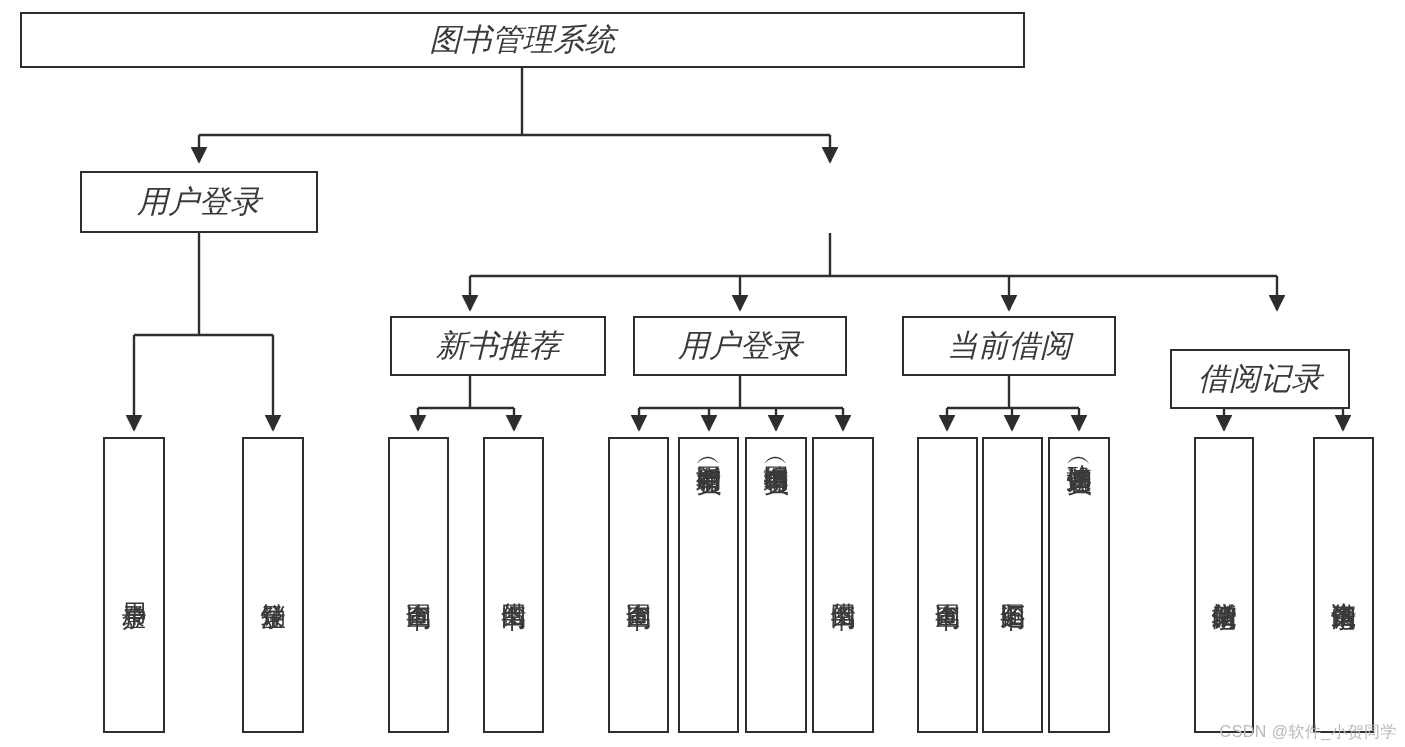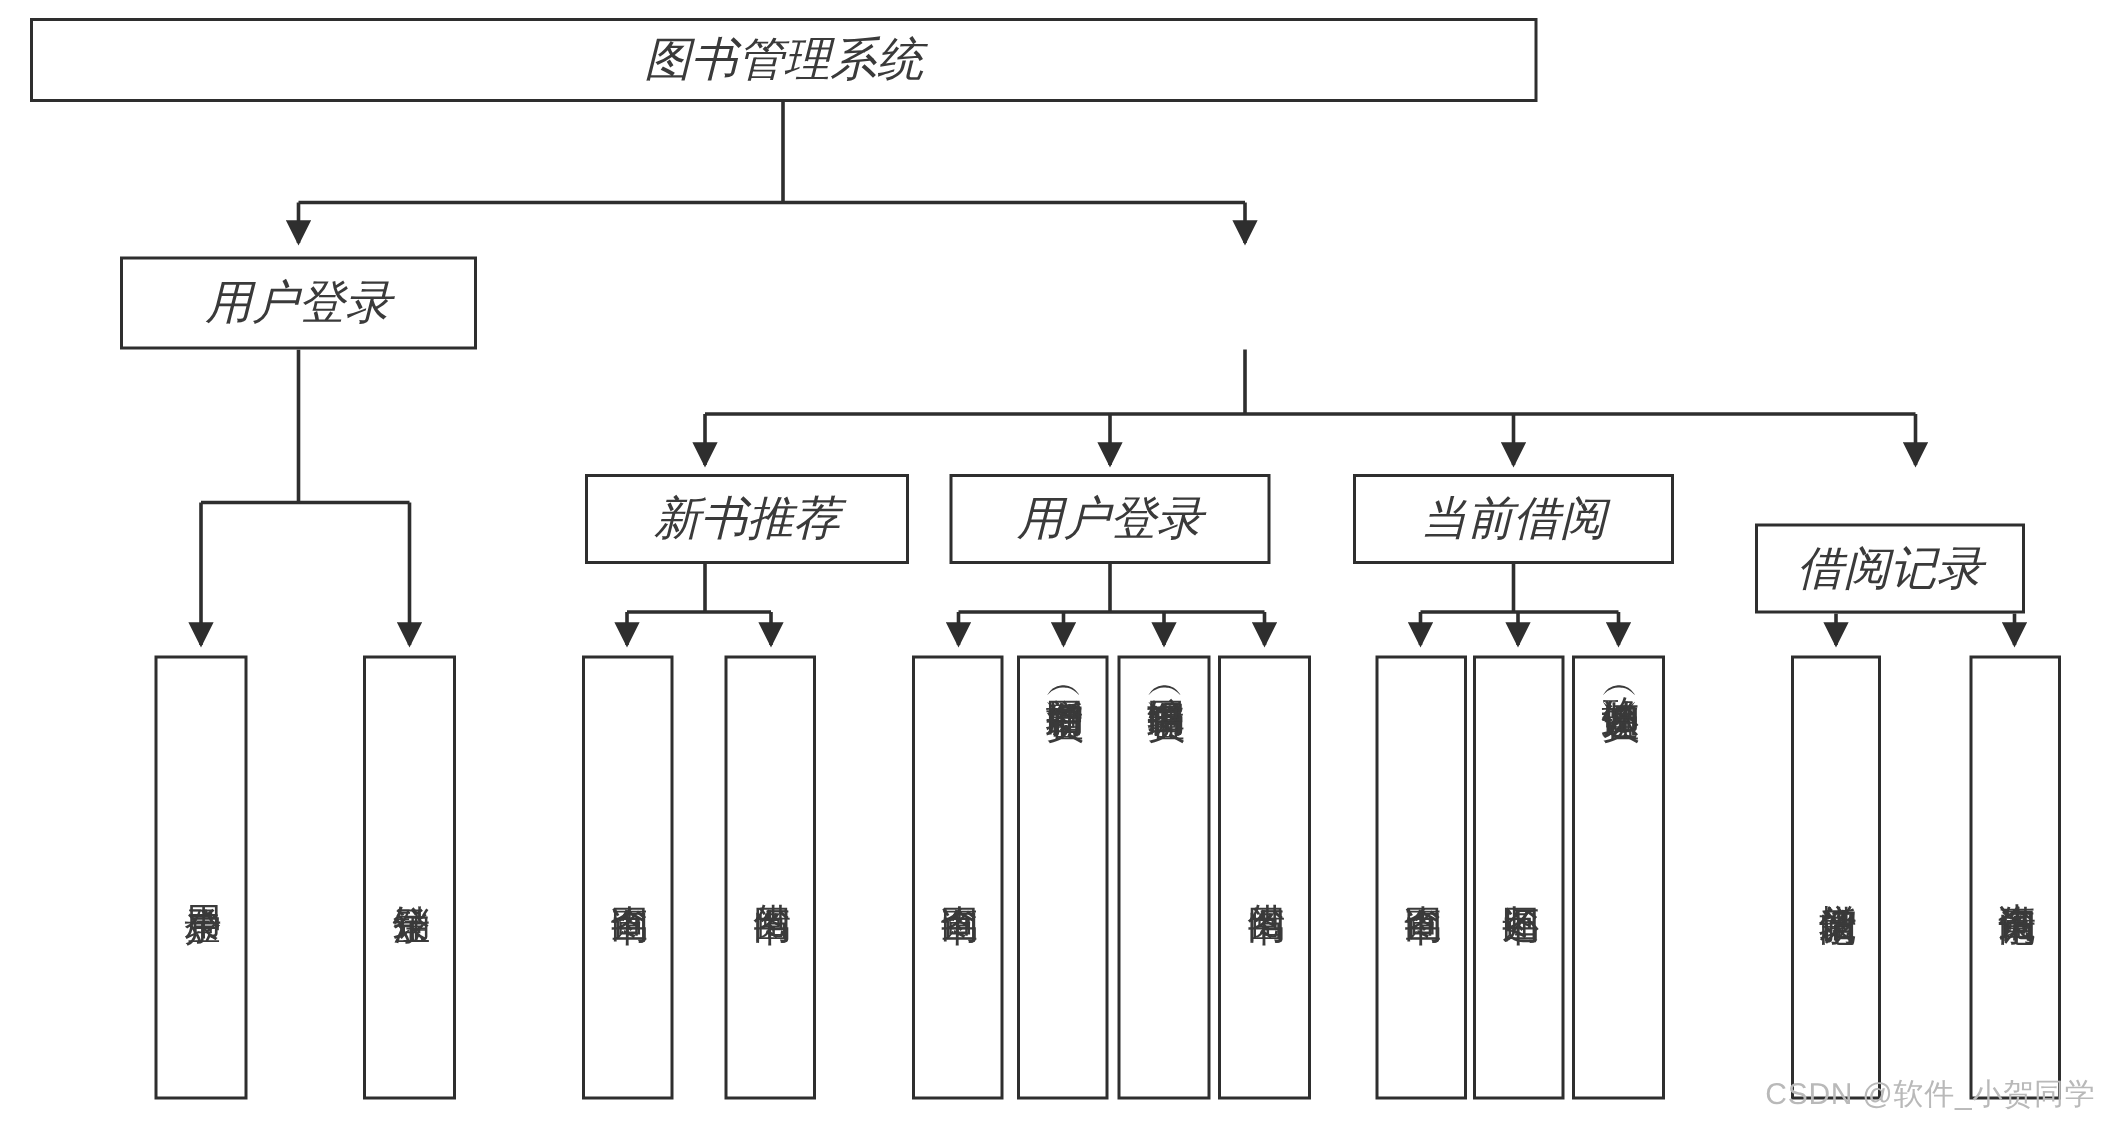--- a/index.html
+++ b/index.html
@@ -50,21 +50,21 @@
     justify-content: flex-start;
     align-items: center;
   }
   .node.v.mid {
     justify-content: center;
   }
   .watermark {
     position: absolute;
     right: 8px;
     bottom: 4px;
-    font-size: 20px;
+    font-size: 16px;
     color: #b9b9b9;
     white-space: nowrap;
     letter-spacing: 0.5px;
   }
 </style>
 </head>
 <body>
 
 <div id="canvas">
 

